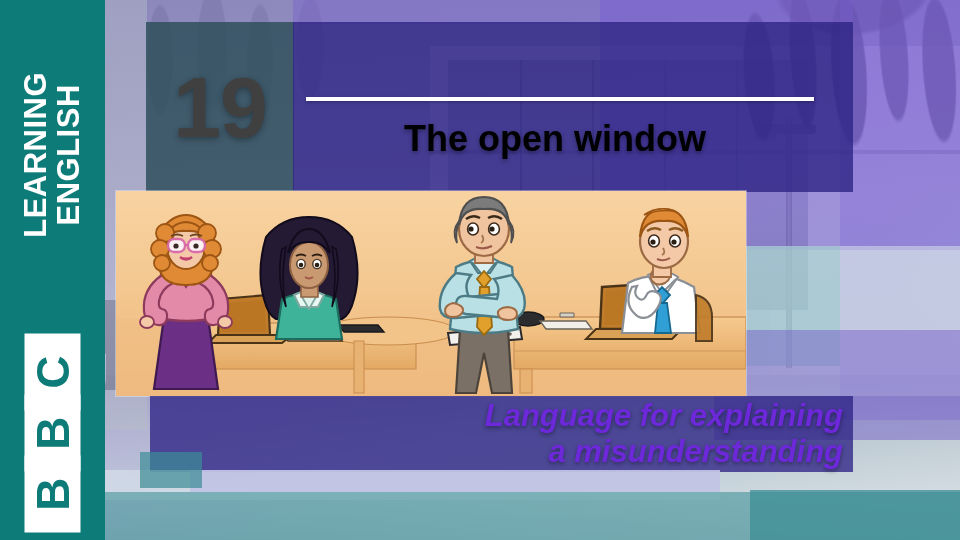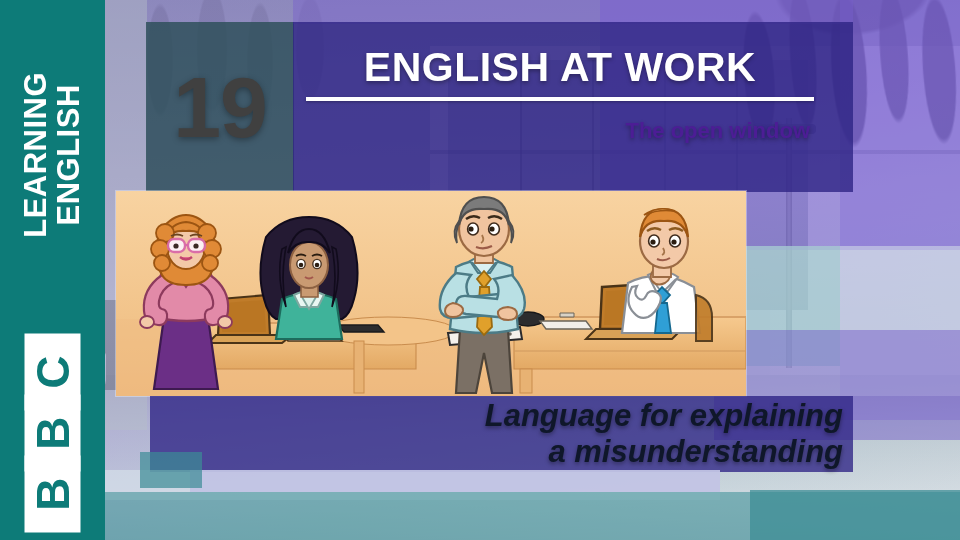--- a/index.html
+++ b/index.html
@@ -160,42 +160,42 @@
     color:#fff;font-size:41px;font-weight:bold;letter-spacing:.5px;
     text-align:center;
     text-shadow:0 2px 4px rgba(0,0,0,.35);
   }
   .title-rule{
     position:absolute;left:306px;top:97px;width:508px;height:4px;background:#fff;
     box-shadow:0 1px 3px rgba(0,0,0,.3);
   }
   .title-sub{
     position:absolute;left:300px;top:118px;width:520px;
-    color:#4c1d95;font-size:22px;font-weight:bold;
-    text-align:right;padding-right:10px;box-sizing:border-box;
+    color:#000000;font-size:36px;font-weight:bold;
+    text-align:center;padding-right:10px;box-sizing:border-box;
     text-shadow:0 2px 4px rgba(0,0,0,.35);
   }
 
   
   .cartoon{
     position:absolute;left:116px;top:191px;width:630px;height:205px;
     background:linear-gradient(180deg,#f6cf9b 0%,#f2c48b 55%,#eebb7f 100%);
     overflow:hidden;
     box-shadow:0 0 0 1px rgba(255,255,255,.35);
   }
   .cartoon svg{display:block;width:630px;height:205px;}
 
   
   .cap-panel{
     position:absolute;left:150px;top:396px;width:703px;height:76px;
     background:rgba(46,36,133,.78);
   }
   .cap-text{
     position:absolute;left:150px;top:398px;width:693px;
-    color:#0f172a;font-style:italic;font-weight:bold;font-size:31px;
+    color:#6d28d9;font-style:italic;font-weight:bold;font-size:31px;
     line-height:1.15;text-align:right;
     text-shadow:0 2px 4px rgba(0,0,0,.4);
   }
   .cap-text div{display:block;}
 </style>
 </head>
 <body>
 
 <div id="stage">
 
@@ -228,21 +228,20 @@
   <div class="blk b-teal-mid"></div>
   <div class="blk b-pale-mid"></div>
   <div class="blk b-violet-br"></div>
   <div class="blk b-slate-19"></div>
 
   <div class="hdr-panel-lt"></div>
   <div class="hdr-panel"></div>
 
   <div class="ep-num">19</div>
 
-  <div class="title-main">ENGLISH AT WORK</div>
   <div class="title-rule"></div>
   <div class="title-sub">The open window</div>
 
   <div class="cartoon">
     <svg viewBox="0 0 630 205" xmlns="http://www.w3.org/2000/svg">
       <defs>
         <linearGradient id="wallg" x1="0" y1="0" x2="0" y2="1">
           <stop offset="0%" stop-color="#f8d3a1"></stop>
           <stop offset="60%" stop-color="#f2c48b"></stop>
           <stop offset="100%" stop-color="#edb87c"></stop>

